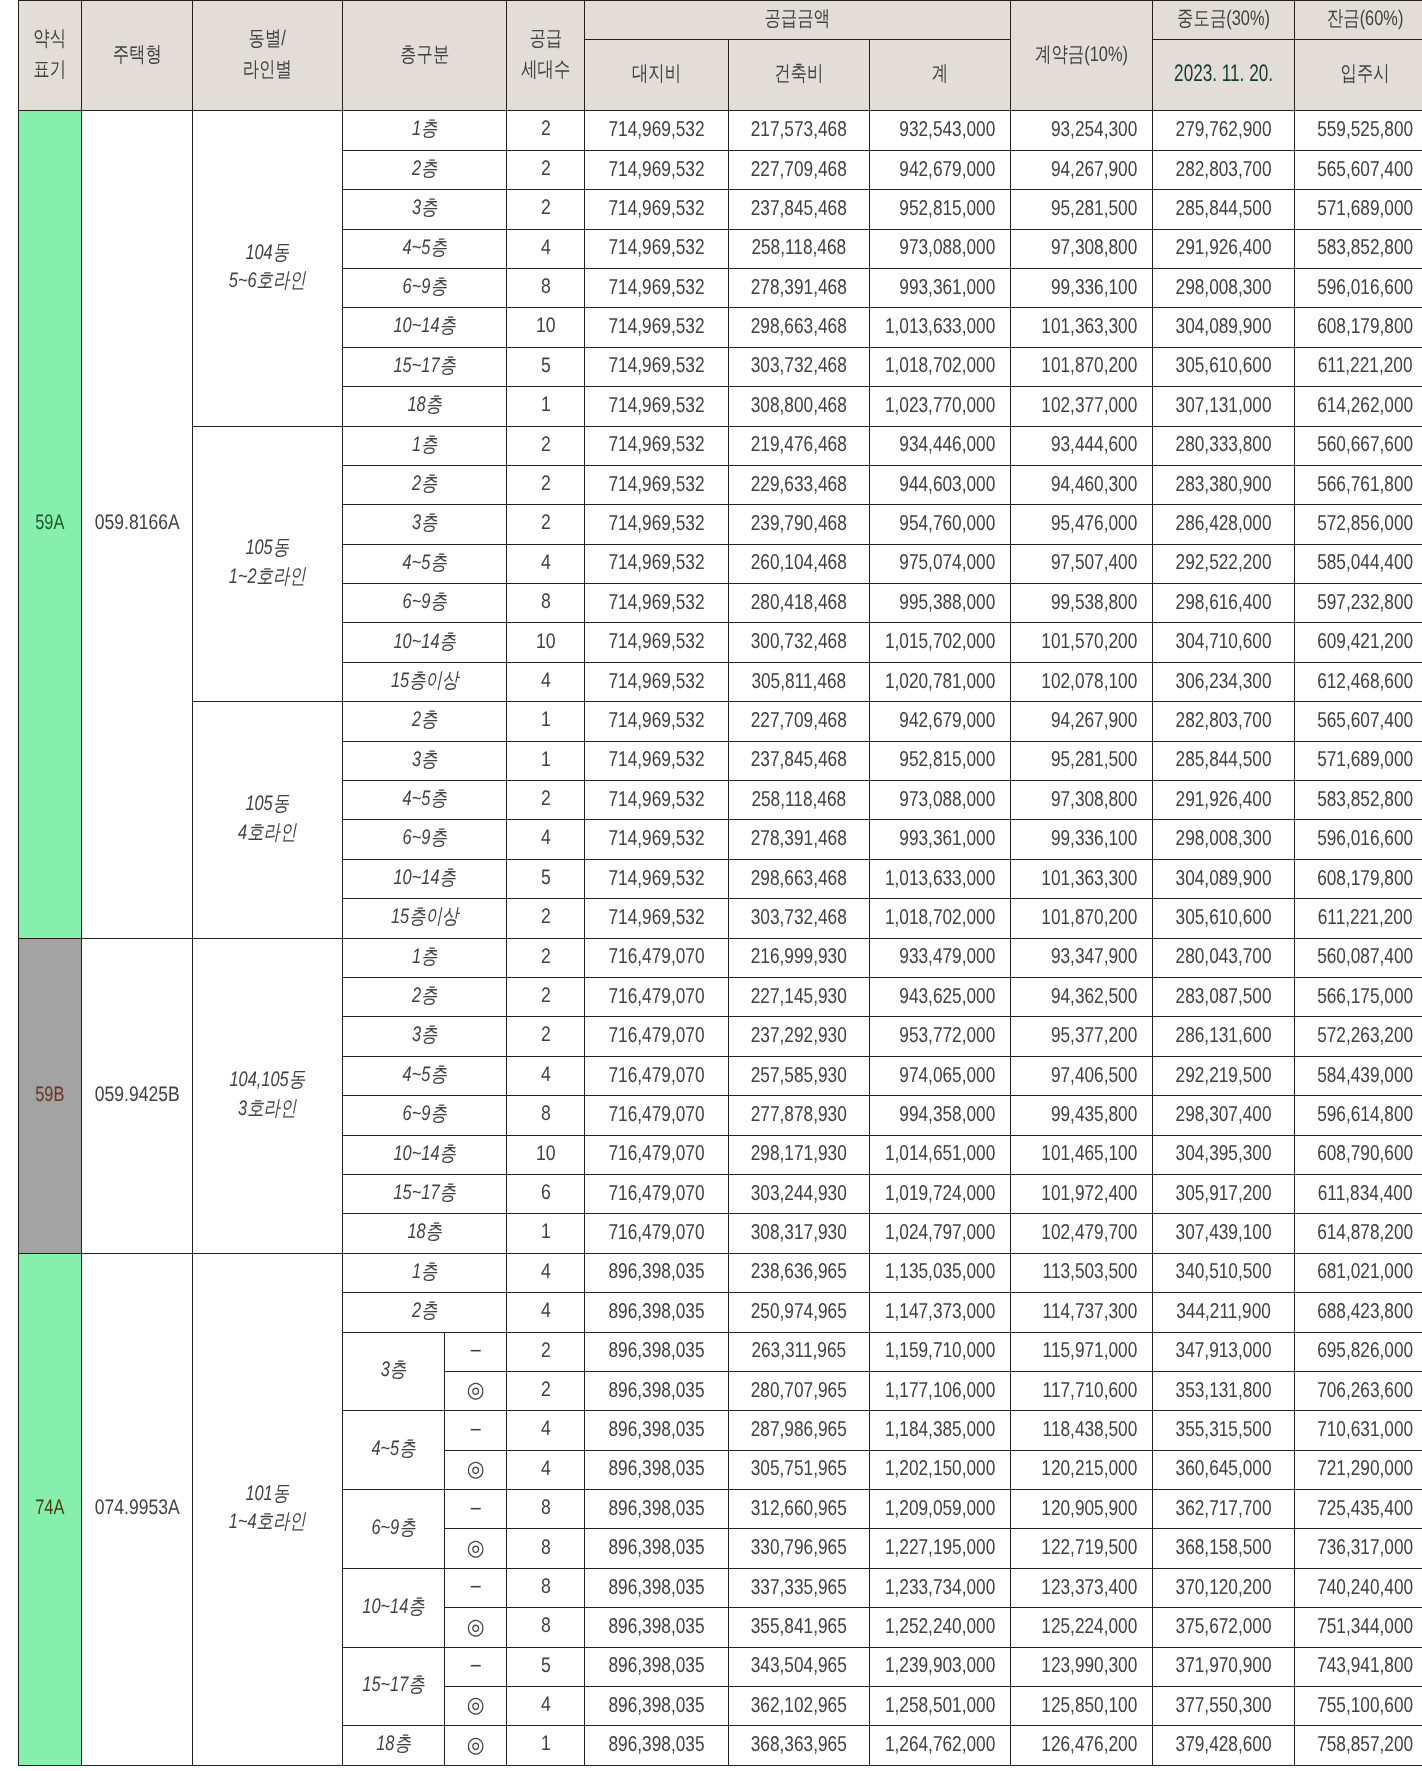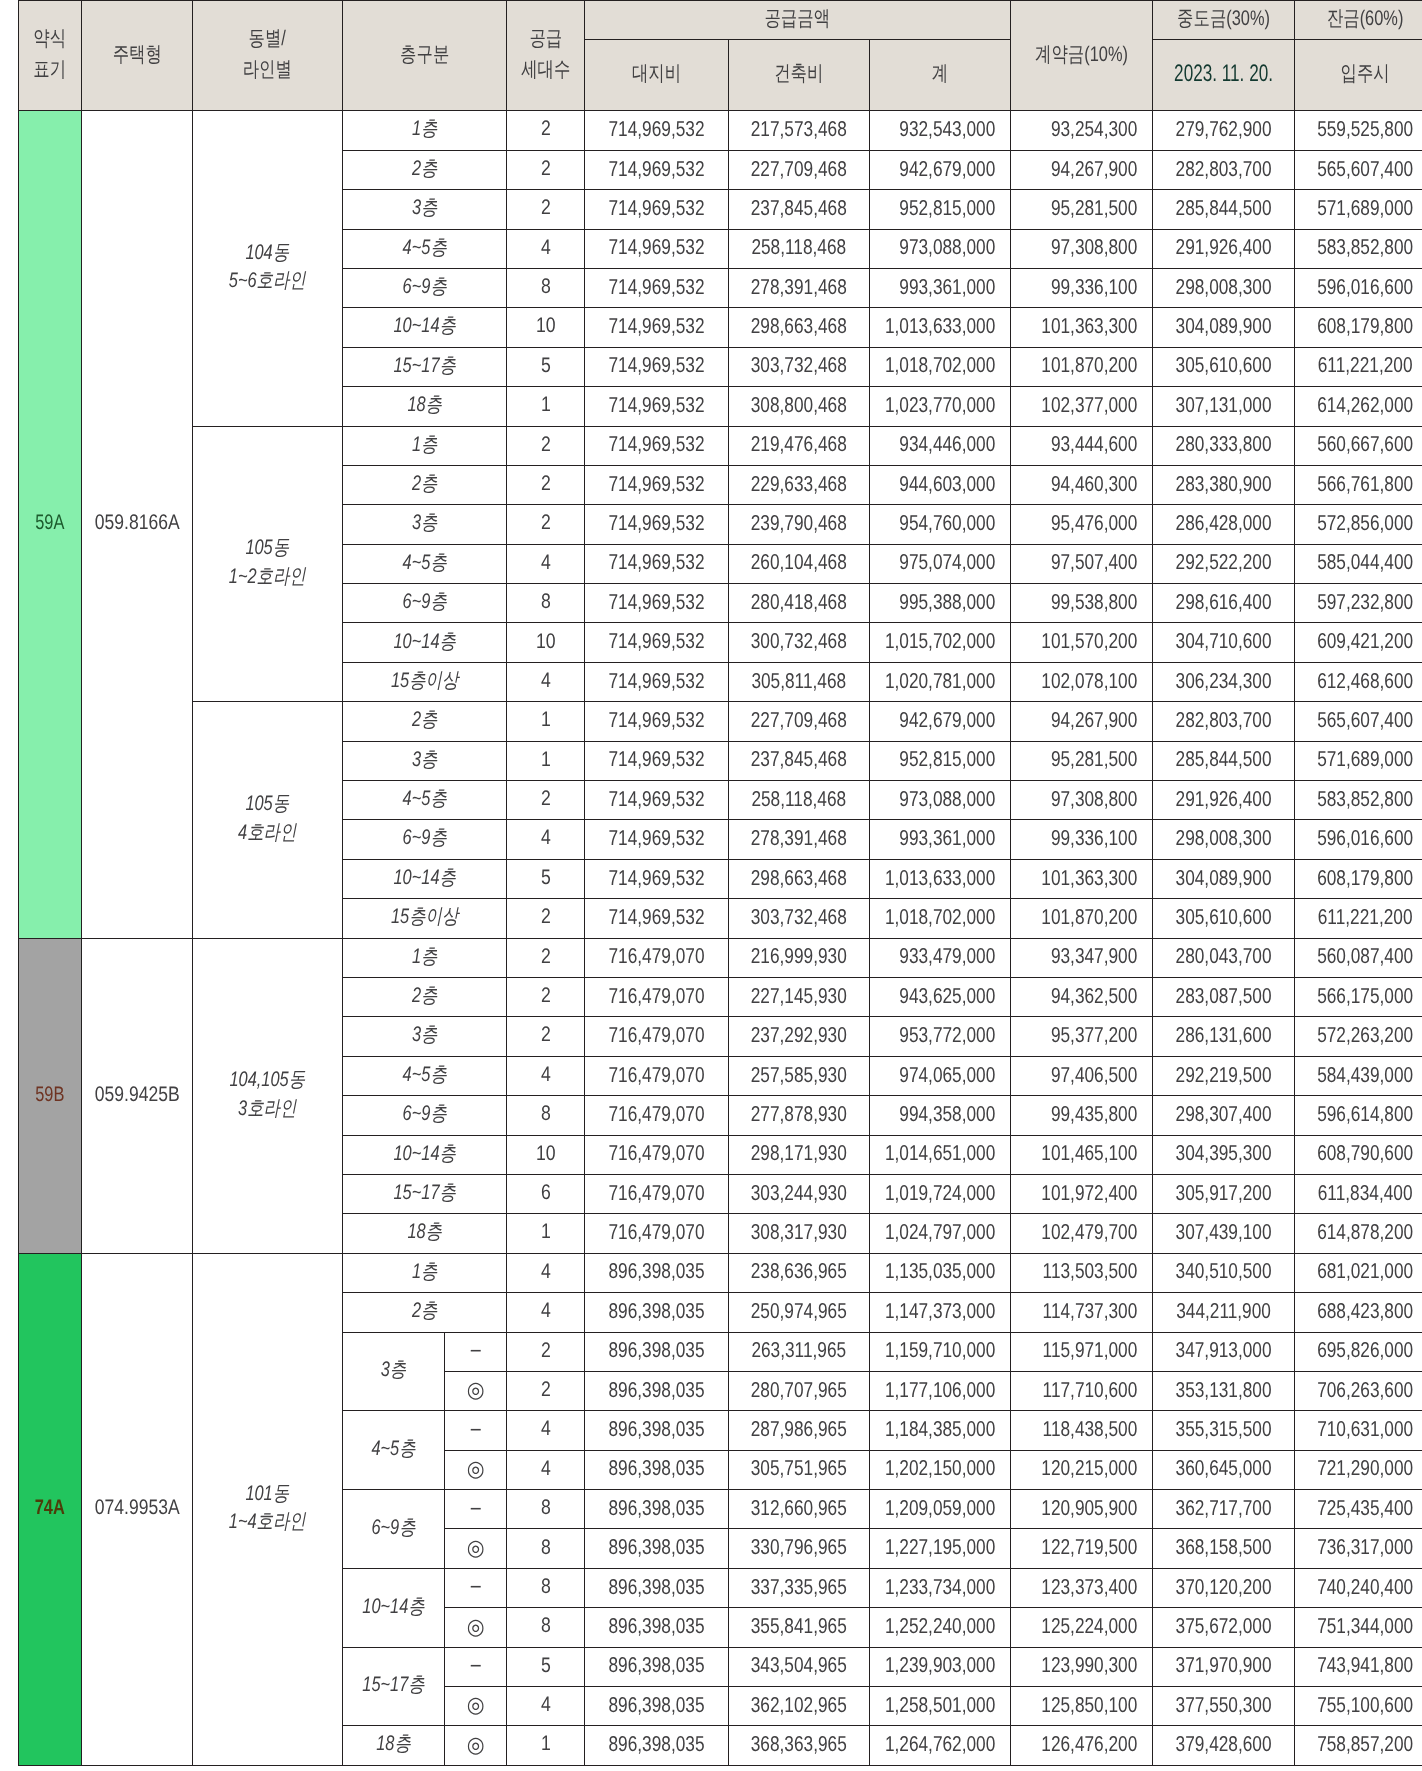--- a/index.html
+++ b/index.html
@@ -882,21 +882,21 @@
             <span>102,479,700</span>
           </td>
           <td class="num">
             <span>307,439,100</span>
           </td>
           <td class="num">
             <span>614,878,200</span>
           </td>
         </tr>
 <tr>
-          <td class="abbr-cell" rowspan="13" style="background-color: #22c55e; color: rgb(77, 60, 9); font-weight: bold;">
+          <td class="abbr-cell" rowspan="13" style="background-color: #86efac; color: rgb(77, 60, 9);">
             <span>74A</span>
           </td>
           <td class="type-cell" rowspan="13">
             <span>074.9953A</span>
           </td>
           <td class="block-cell" rowspan="13">
             <span class="lbl">101동</span>
             <span class="lbl">1~4호라인</span>
           </td>
           <td class="floor-cell" colspan="2">

